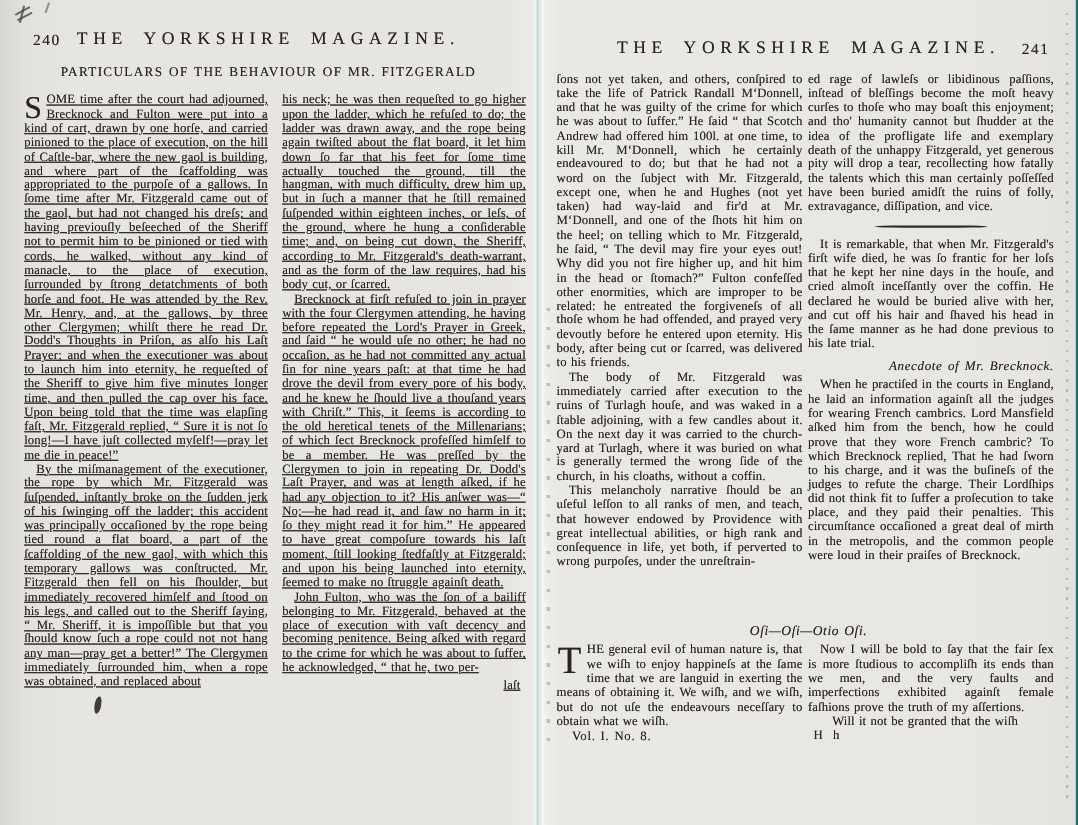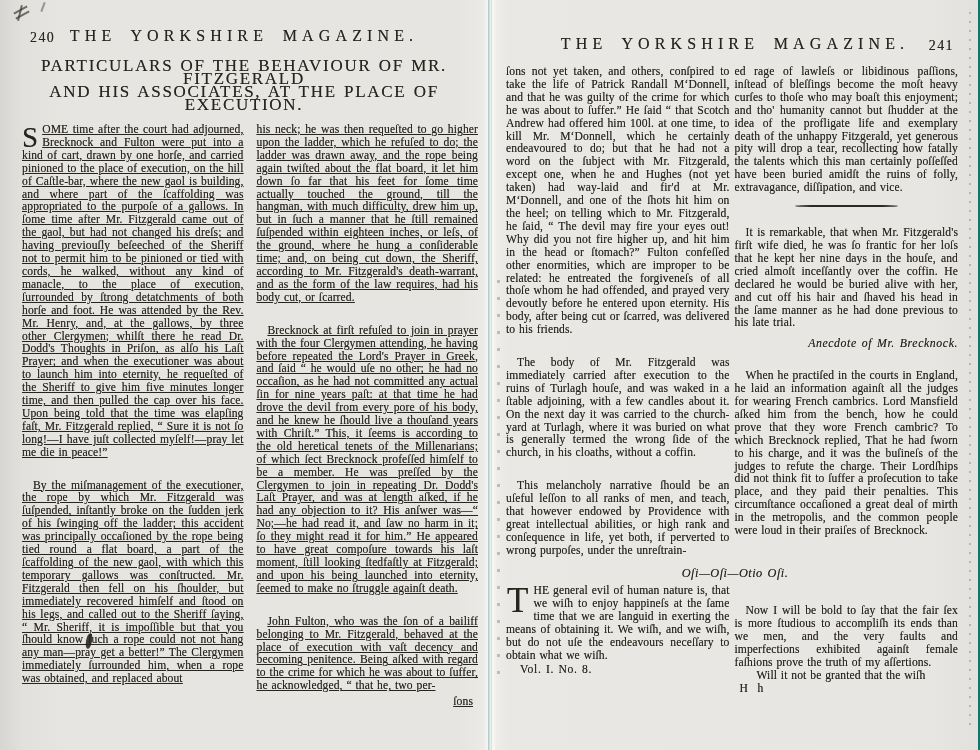--- a/index.html
+++ b/index.html
@@ -18,30 +18,30 @@
     background:linear-gradient(90deg,rgba(255,255,255,0),rgba(251,251,249,.95) 55%,rgba(255,255,255,0));}
 
   .running-head{position:relative;text-align:center;font-size:16px;line-height:20px;
     letter-spacing:.32em;word-spacing:.35em;white-space:nowrap;}
   .left .running-head{margin-top:26px;}
   .right .running-head{margin-top:34px;}
   .pagenum{position:absolute;font-size:14px;letter-spacing:.1em;top:2px;}
   .left .pagenum{left:30px;}
   .right .pagenum{right:24px;}
 
-  .article-title{margin-top:13px;text-align:center;font-size:17px;line-height:13px;
+  .article-title{margin-top:13px;text-align:center;font-size:12px;line-height:13px;
     letter-spacing:.1em;word-spacing:.08em;}
 
   .cols{display:flex;align-items:flex-start;}
   .left .cols{margin:13px 10px 0 22px;gap:13px;text-decoration:underline;}
   .right .cols{margin:12px 20px 0 14px;gap:5px;}
   .col{flex:1;min-width:0;text-align:justify;font-size:11.6px;line-height:12.9px;
     word-spacing:.07em;letter-spacing:.1px;}
   .col p{margin:0;}
-  p.indent{text-indent:11px;margin-top:20px;}
+  p.indent{text-indent:11px;}
 
   .dropcap::first-letter{float:left;font-size:29px;line-height:22px;padding:2px 4px 0 0;}
   .dropcap-big::first-letter{float:left;font-size:35px;line-height:27px;padding:2px 5px 0 1px;}
 
   .catchword{text-align:right;padding-right:5px;margin-top:3px;font-size:11.6px;}
 
   .rp-block-a{min-height:498px;}
   .rule{width:46%;height:2px;background:#2c2a24;margin:10px auto 9px;border-radius:50%/100%;}
   .anecdote-heading{font-style:italic;text-align:right;margin:7px 0 5px;font-size:11.8px;
     letter-spacing:.05em;word-spacing:.12em;}
@@ -73,32 +73,31 @@
 
 <div class="spread">
 
   <div class="page left">
     <div class="running-head">
       <span class="pagenum">240</span>
       <span>THE YORKSHIRE MAGAZINE.</span>
     </div>
     <div class="article-title">
       <div>PARTICULARS OF THE BEHAVIOUR OF MR. FITZGERALD</div>
-      <div>AND HIS ASSOCIATES, AT THE PLACE OF EXECUTION.</div>
     </div>
     <div class="cols">
       <div class="col">
         <p class="dropcap">SOME time after the court had adjourned, Brecknock and Fulton were put into a kind of cart, drawn by one horſe, and carried pinioned to the place of execution, on the hill of Caſtle-bar, where the new gaol is building, and where part of the ſcaffolding was appropriated to the purpoſe of a gallows. In ſome time after Mr. Fitzgerald came out of the gaol, but had not changed his dreſs; and having previouſly beſeeched of the Sheriff not to permit him to be pinioned or tied with cords, he walked, without any kind of manacle, to the place of execution, ſurrounded by ſtrong detatchments of both horſe and foot. He was attended by the Rev. Mr. Henry, and, at the gallows, by three other Clergymen; whilſt there he read Dr. Dodd's Thoughts in Priſon, as alſo his Laſt Prayer; and when the executioner was about to launch him into eternity, he requeſted of the Sheriff to give him five minutes longer time, and then pulled the cap over his face. Upon being told that the time was elapſing faſt, Mr. Fitzgerald replied, “ Sure it is not ſo long!—I have juſt collected myſelf!—pray let me die in peace!”</p>
         <p class="indent">By the miſmanagement of the executioner, the rope by which Mr. Fitzgerald was ſuſpended, inſtantly broke on the ſudden jerk of his ſwinging off the ladder; this accident was principally occaſioned by the rope being tied round a flat board, a part of the ſcaffolding of the new gaol, with which this temporary gallows was conſtructed. Mr. Fitzgerald then fell on his ſhoulder, but immediately recovered himſelf and ſtood on his legs, and called out to the Sheriff ſaying, “ Mr. Sheriff, it is impoſſible but that you ſhould know ſuch a rope could not not hang any man—pray get a better!” The Clergymen immediately ſurrounded him, when a rope was obtained, and replaced about</p>
       </div>
       <div class="col">
         <p>his neck; he was then requeſted to go higher upon the ladder, which he refuſed to do; the ladder was drawn away, and the rope being again twiſted about the flat board, it let him down ſo far that his feet for ſome time actually touched the ground, till the hangman, with much difficulty, drew him up, but in ſuch a manner that he ſtill remained ſuſpended within eighteen inches, or leſs, of the ground, where he hung a conſiderable time; and, on being cut down, the Sheriff, according to Mr. Fitzgerald's death-warrant, and as the form of the law requires, had his body cut, or ſcarred.</p>
         <p class="indent">Brecknock at firſt refuſed to join in prayer with the four Clergymen attending, he having before repeated the Lord's Prayer in Greek, and ſaid “ he would uſe no other; he had no occaſion, as he had not committed any actual ſin for nine years paſt: at that time he had drove the devil from every pore of his body, and he knew he ſhould live a thouſand years with Chriſt.” This, it ſeems is according to the old heretical tenets of the Millenarians; of which ſect Brecknock profeſſed himſelf to be a member. He was preſſed by the Clergymen to join in repeating Dr. Dodd's Laſt Prayer, and was at length aſked, if he had any objection to it? His anſwer was—“ No;—he had read it, and ſaw no harm in it; ſo they might read it for him.” He appeared to have great compoſure towards his laſt moment, ſtill looking ſtedfaſtly at Fitzgerald; and upon his being launched into eternity, ſeemed to make no ſtruggle againſt death.</p>
         <p class="indent">John Fulton, who was the ſon of a bailiff belonging to Mr. Fitzgerald, behaved at the place of execution with vaſt decency and becoming penitence. Being aſked with regard to the crime for which he was about to ſuffer, he acknowledged, “ that he, two per-</p>
-        <div class="catchword">ſons</div>
+        <div class="catchword">laſt</div>
       </div>
     </div>
   </div>
 
   <div class="page right">
     <div class="running-head">
       <span>THE YORKSHIRE MAGAZINE.</span>
       <span class="pagenum">241</span>
     </div>
     <div class="cols rp-block-a">

